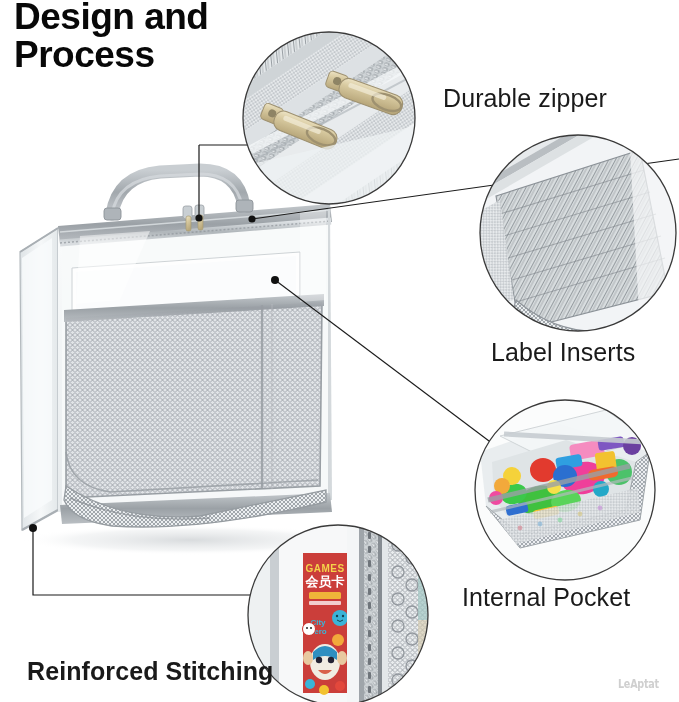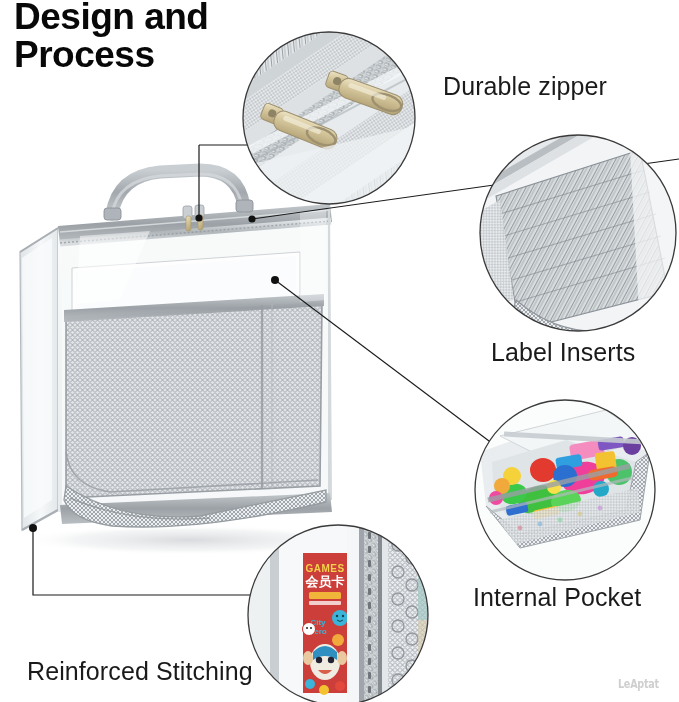--- a/index.html
+++ b/index.html
@@ -4,24 +4,24 @@
 <style>
   html,body{margin:0;padding:0;background:#fff;}
   body{width:679px;height:702px;position:relative;overflow:hidden;
        font-family:"Liberation Sans","DejaVu Sans",sans-serif;color:#111;}
   .stage{position:absolute;inset:0;width:679px;height:702px;}
   .title{position:absolute;left:14px;top:-2px;width:300px;font-size:37px;
          font-weight:bold;line-height:1.02;letter-spacing:-0.5px;color:#080808;
          white-space:pre-line;}
   .cap{position:absolute;font-size:25px;font-weight:400;color:#1a1a1a;
        letter-spacing:0.1px;white-space:nowrap;}
-  .cap-zip{left:443px;top:72px;}
+  .cap-zip{left:443px;top:84px;}
   .cap-lab{left:491px;top:338px;text-align:center;}
-  .cap-pkt{left:473px;top:583px;}
-  .cap-stitch{left:27px;top:657px;}
+  .cap-pkt{left:462px;top:583px;}
+  .cap-stitch{left:27px;top:657px;font-weight:bold;}
   .wm{position:absolute;left:618px;top:676px;font-size:13px;font-weight:bold;
       color:#cfcfcf;letter-spacing:-0.3px;font-family:"DejaVu Sans Condensed","Liberation Sans",sans-serif;
       transform:scaleX(.82);transform-origin:left top;}
   svg.art{position:absolute;left:0;top:0;width:679px;height:702px;}
 </style>
 </head>
 <body>
 
 <div class="stage">
 

